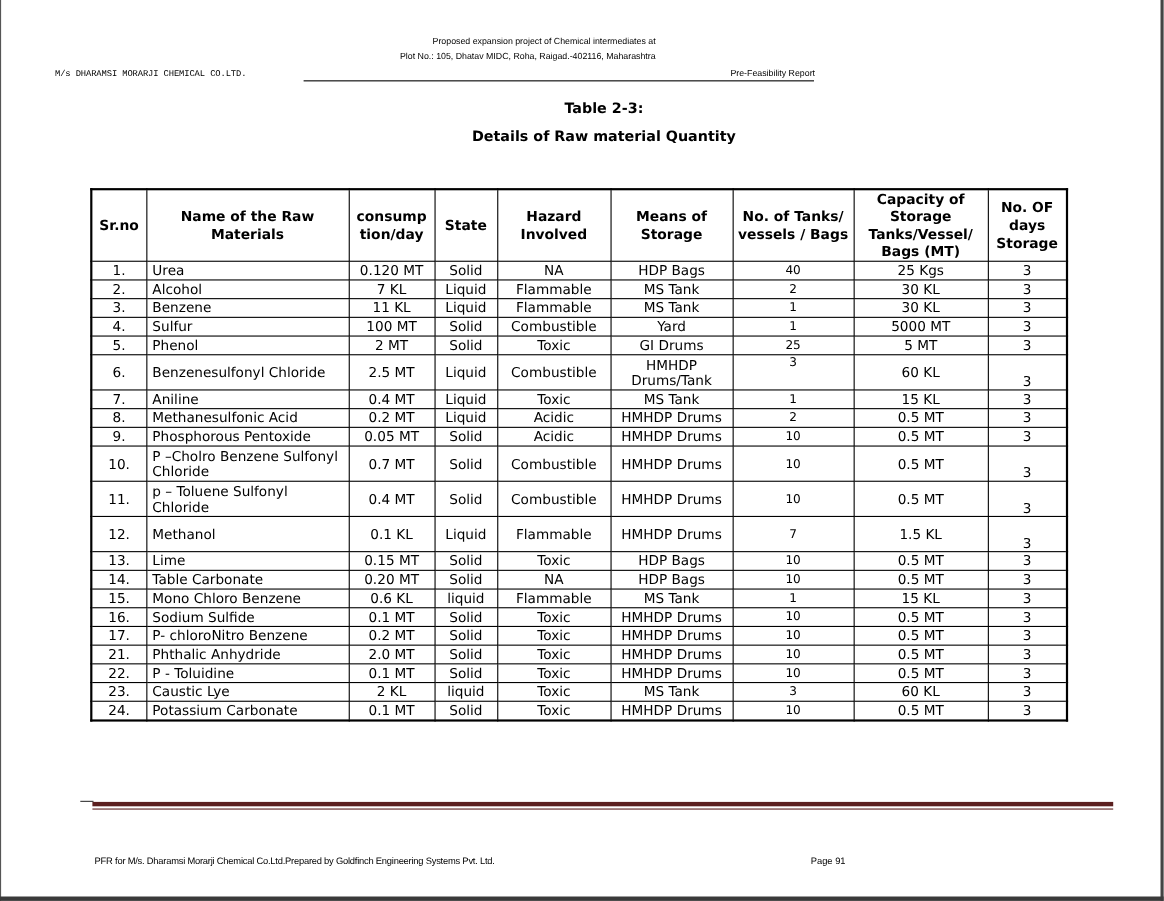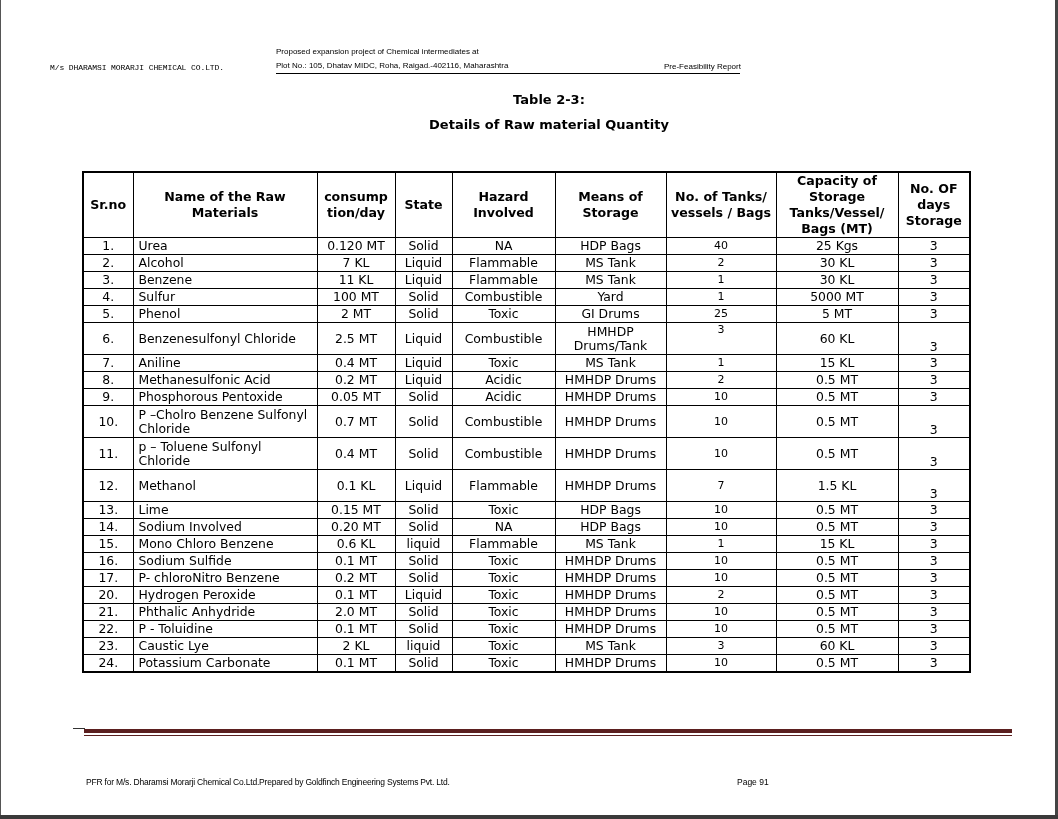--- a/index.html
+++ b/index.html
@@ -3,21 +3,21 @@
 <meta charset="utf-8">
 <style>
   html, body { margin:0; padding:0; }
   body { width:1058px; height:819px; background:#ffffff; position:relative; overflow:hidden;
          font-family:"DejaVu Sans", sans-serif; color:#000; }
   .left-edge { position:absolute; left:0; top:0; width:1px; height:819px; background:#555; }
   .right-edge { position:absolute; left:1055px; top:0; width:3px; height:819px; background:#444; }
   .bottom-edge { position:absolute; left:0; top:815px; width:1058px; height:4px; background:#3a3a3a; }
 
   .hdr-company { position:absolute; left:50px; top:63px; font-family:Liberation Mono, monospace; font-size:8px; letter-spacing:-0.1px;text-align:center; }
-  .hdr-project { position:absolute; left:276px; top:45px; width:320px; text-align:left; font-family:"Liberation Sans", sans-serif; font-size:8px; line-height:14px; }
+  .hdr-project { position:absolute; left:276px; top:31px; width:320px; text-align:right; font-family:"Liberation Sans", sans-serif; font-size:8px; line-height:14px; }
   .hdr-report { position:absolute; left:640px; top:62px; font-family:"Liberation Sans", sans-serif; font-size:8px;padding-left:24px; }
   .hdr-rule { position:absolute; left:276px; top:73px; width:464px; height:1px; background:#000; }
 
   .title1 { position:absolute; left:0; width:1098px; top:92px; text-align:center; font-weight:bold; font-size:13px; }
   .title2 { position:absolute; left:0; width:1098px; top:117px; text-align:center; font-weight:bold; font-size:13px; }
 
   table.rm { position:absolute; left:82px; top:171px; border-collapse:collapse; font-size:12.4px; line-height:14px; }
   table.rm th, table.rm td { border:1px solid #000; padding:0 3px; }
   table.rm th { font-weight:bold; font-size:12.6px; line-height:16px; height:64px; text-align:center; vertical-align:middle; }
   table.rm td { text-align:center; height:16px; white-space:nowrap; }
@@ -217,21 +217,21 @@
         <td>0.15 MT</td>
         <td>Solid</td>
         <td>Toxic</td>
         <td>HDP Bags</td>
         <td class="num">10</td>
         <td>0.5 MT</td>
         <td>3</td>
       </tr>
       <tr>
         <td>14.</td>
-        <td class="name">Sodium Involved</td>
+        <td class="name">Table Carbonate</td>
         <td>0.20 MT</td>
         <td>Solid</td>
         <td>NA</td>
         <td>HDP Bags</td>
         <td class="num">10</td>
         <td>0.5 MT</td>
         <td>3</td>
       </tr>
       <tr>
         <td>15.</td>
@@ -260,31 +260,20 @@
         <td class="name">P- chloroNitro Benzene</td>
         <td>0.2 MT</td>
         <td>Solid</td>
         <td>Toxic</td>
         <td>HMHDP Drums</td>
         <td class="num">10</td>
         <td>0.5 MT</td>
         <td>3</td>
       </tr>
       <tr>
-        <td>20.</td>
-        <td class="name">Hydrogen Peroxide</td>
-        <td>0.1 MT</td>
-        <td>Liquid</td>
-        <td>Toxic</td>
-        <td>HMHDP Drums</td>
-        <td class="num">2</td>
-        <td>0.5 MT</td>
-        <td>3</td>
-      </tr>
-      <tr>
         <td>21.</td>
         <td class="name">Phthalic Anhydride</td>
         <td>2.0 MT</td>
         <td>Solid</td>
         <td>Toxic</td>
         <td>HMHDP Drums</td>
         <td class="num">10</td>
         <td>0.5 MT</td>
         <td>3</td>
       </tr>

